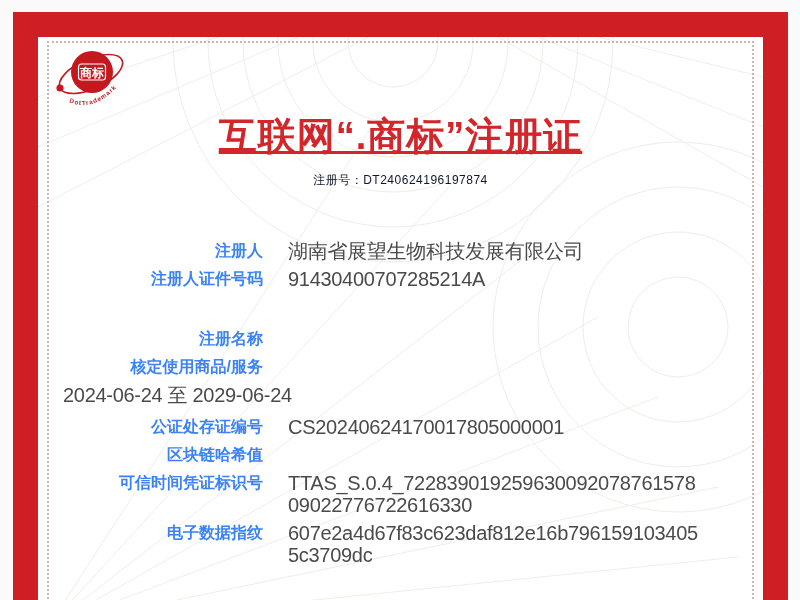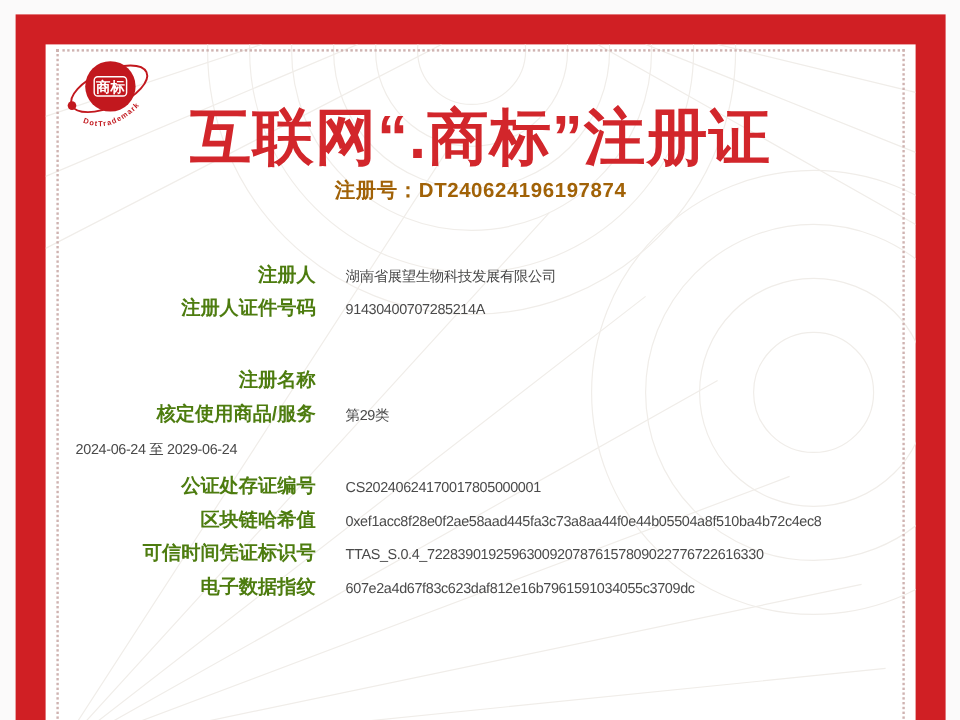--- a/index.html
+++ b/index.html
@@ -14,40 +14,40 @@
     border:25px solid #d01f24;background:#ffffff;
   }
   .deco{position:absolute;left:0;top:0;width:725px;height:590px;pointer-events:none;}
   .dotted{
     position:absolute;left:9px;right:9px;top:4px;bottom:-10px;
     border:2px dotted #cfb3b1;pointer-events:none;
   }
   .logo{position:absolute;left:16px;top:4px;width:76px;height:76px;}
   .content{position:relative;z-index:2;}
   .title{
-    margin-top:54px;text-align:center;
-    font-size:51px;line-height:48px;font-weight:800;
-    color:#d2262b;letter-spacing:1px;
+    margin-top:75px;text-align:center;
+    font-size:38px;line-height:48px;font-weight:800;
+    color:#d2262b;letter-spacing:1px;text-decoration:underline;
   }
   .subtitle{
     margin-top:8px;text-align:center;
-    font-size:17px;line-height:24px;color:#a16207;letter-spacing:0.5px;font-weight:bold;
+    font-size:12px;line-height:24px;color:#0f172a;letter-spacing:0.5px;
   }
   .rows{margin-top:48px;}
   .group{margin:0;}
   .group.g2{margin-top:38px;}
   .group.g3{margin-top:10px;}
   .row{display:flex;margin-bottom:6px;}
   .lbl{
     width:225px;flex:0 0 225px;text-align:right;
-    font-weight:bold;color:#4d7c0f;font-size:16px;line-height:22px;
+    font-weight:bold;color:#3b82f6;font-size:16px;line-height:22px;
   }
   .val{
     margin-left:25px;width:415px;
-    color:#4a4a4a;font-size:12px;line-height:22px;
+    color:#4a4a4a;font-size:20px;line-height:22px;
     letter-spacing:-0.3px;word-break:break-all;
   }
 </style>
 </head>
 <body>
 
 <div class="frame">
 
   <svg class="deco" viewBox="0 0 725 590">
     <g fill="none" stroke="#f0ede9" stroke-width="1">
@@ -99,35 +99,33 @@
           <div class="val">91430400707285214A</div>
         </div>
       </div>
 
       <div class="group g2">
         <div class="row">
           <div class="lbl">注册名称</div>
         </div>
         <div class="row">
           <div class="lbl">核定使用商品/服务</div>
-          <div class="val">第29类</div>
         </div>
         <div class="row">
           <div class="val">2024-06-24 至 2029-06-24</div>
         </div>
       </div>
 
       <div class="group g3">
         <div class="row">
           <div class="lbl">公证处存证编号</div>
           <div class="val">CS20240624170017805000001</div>
         </div>
         <div class="row">
           <div class="lbl">区块链哈希值</div>
-          <div class="val">0xef1acc8f28e0f2ae58aad445fa3c73a8aa44f0e44b05504a8f510ba4b72c4ec8</div>
         </div>
         <div class="row">
           <div class="lbl">可信时间凭证标识号</div>
           <div class="val">TTAS_S.0.4_72283901925963009207876157809022776722616330</div>
         </div>
         <div class="row">
           <div class="lbl">电子数据指纹</div>
           <div class="val">607e2a4d67f83c623daf812e16b7961591034055c3709dc</div>
         </div>
       </div>

